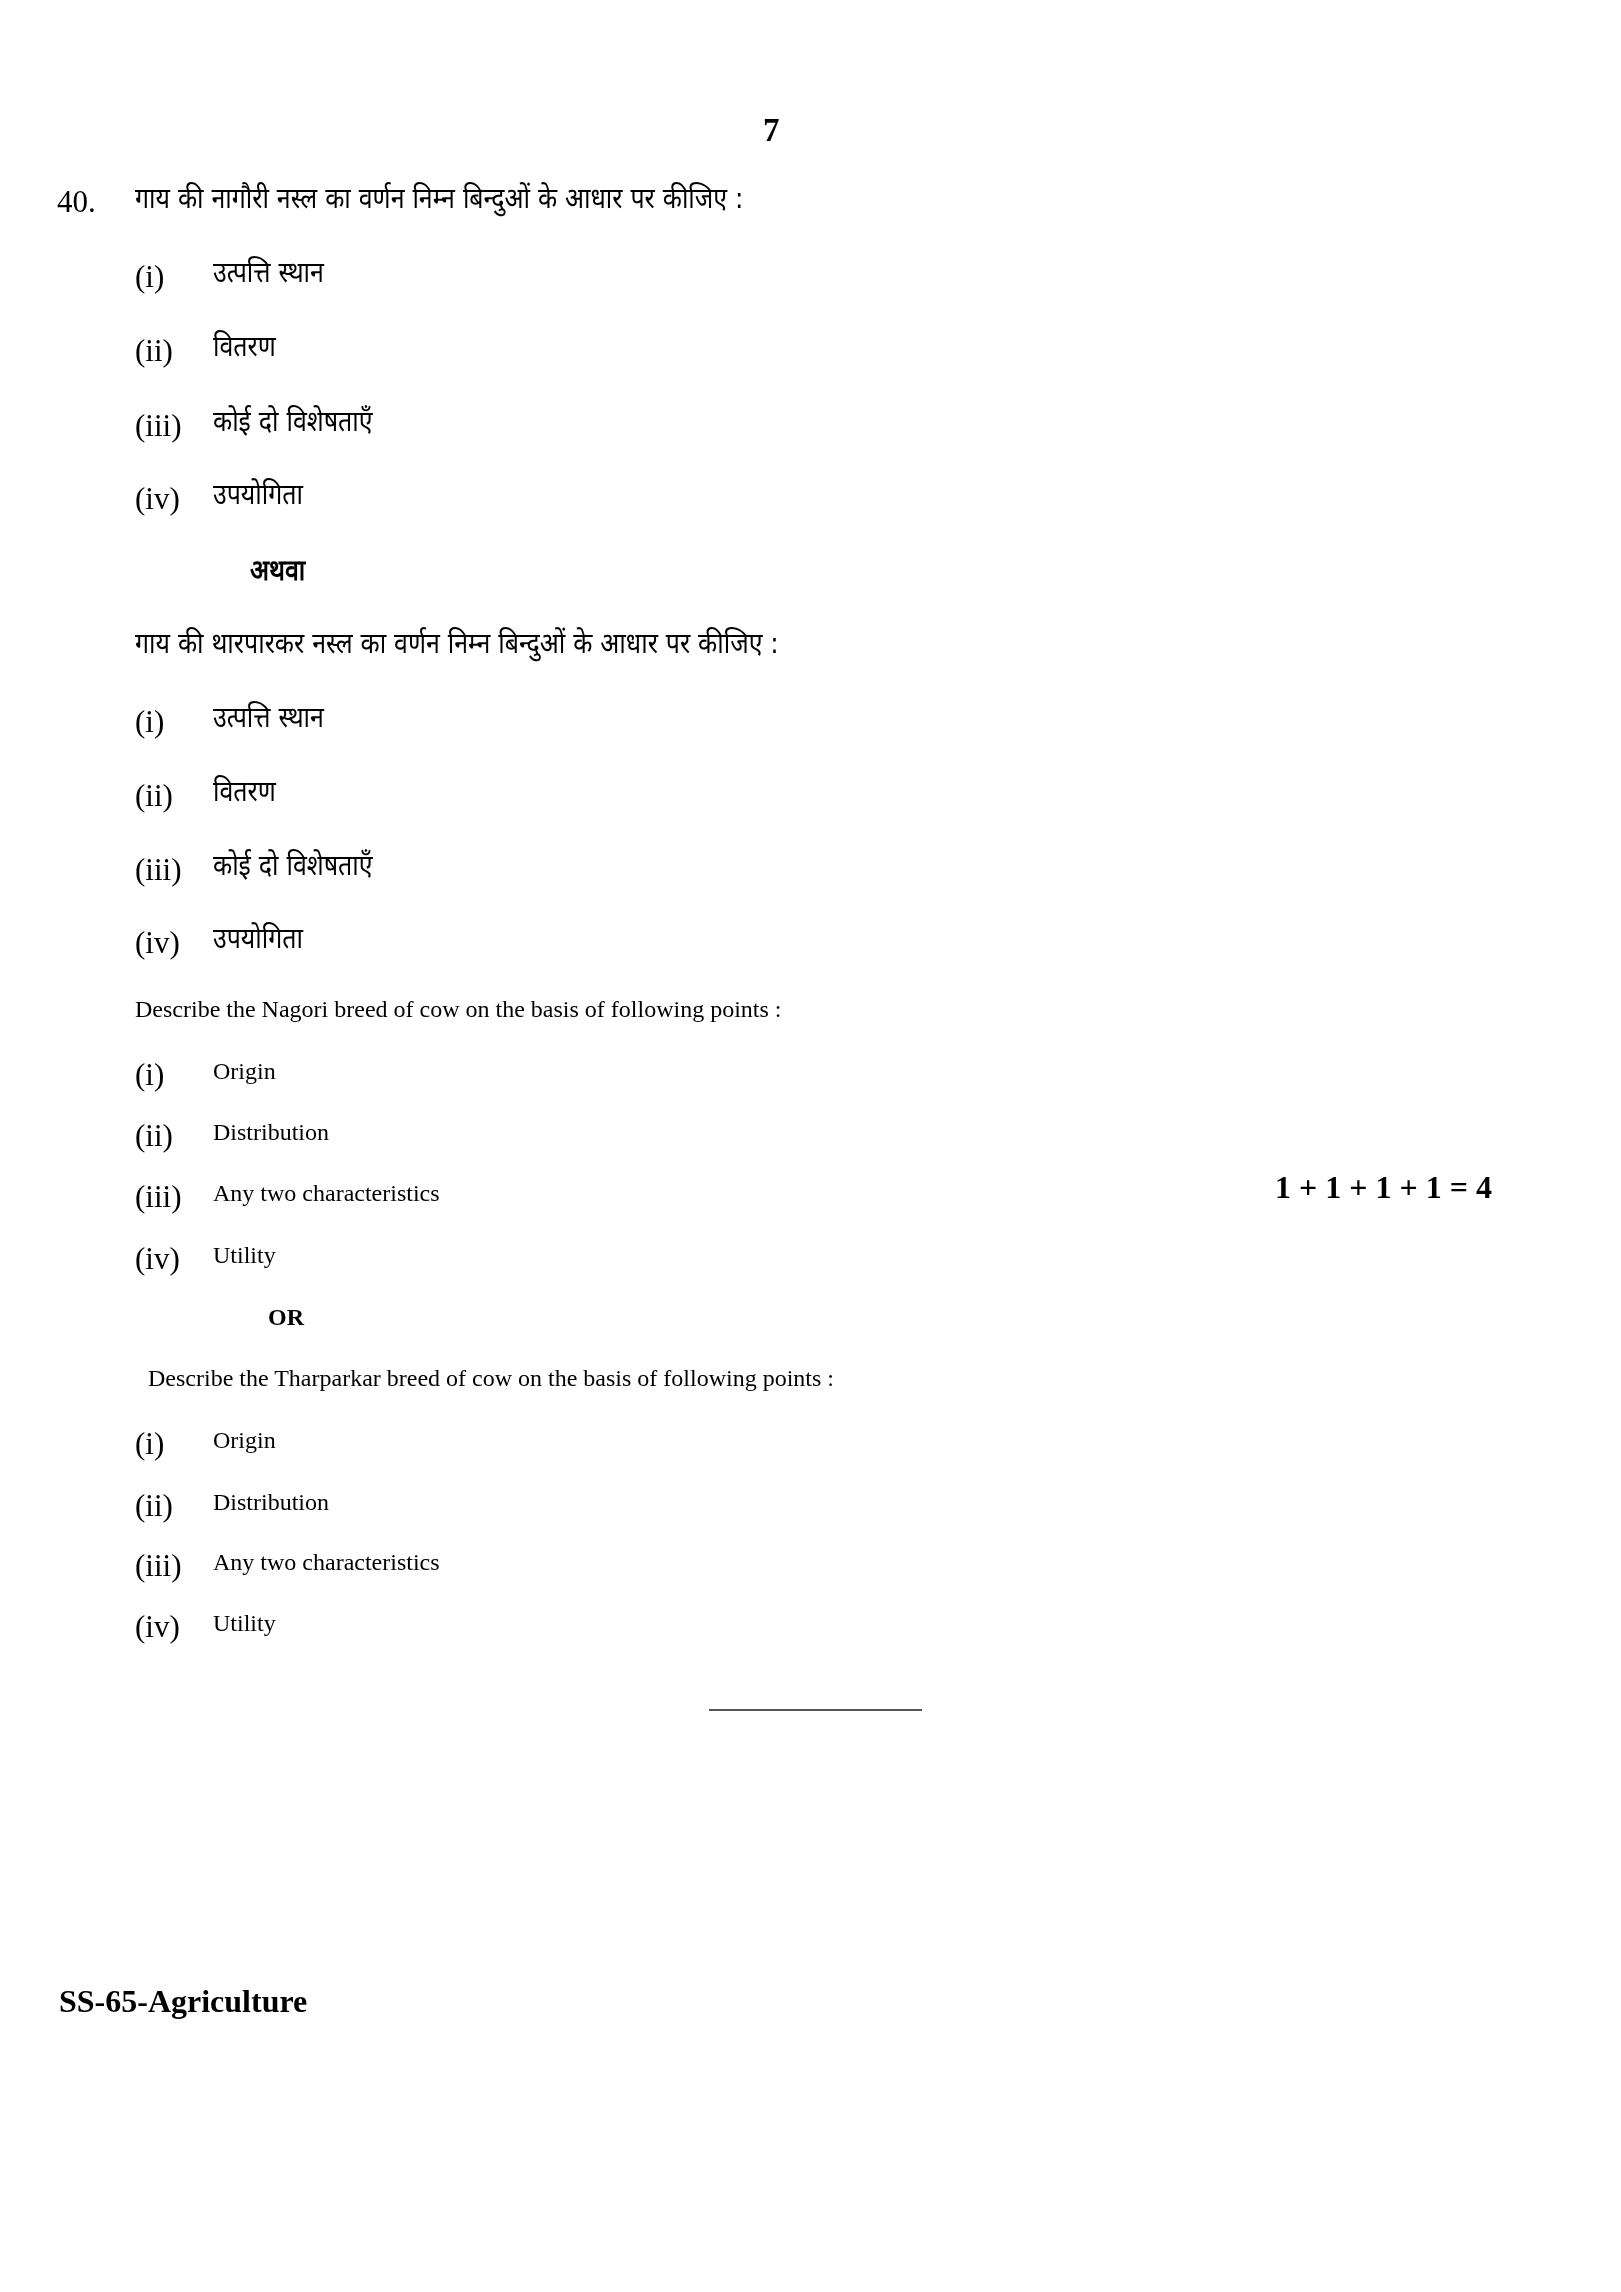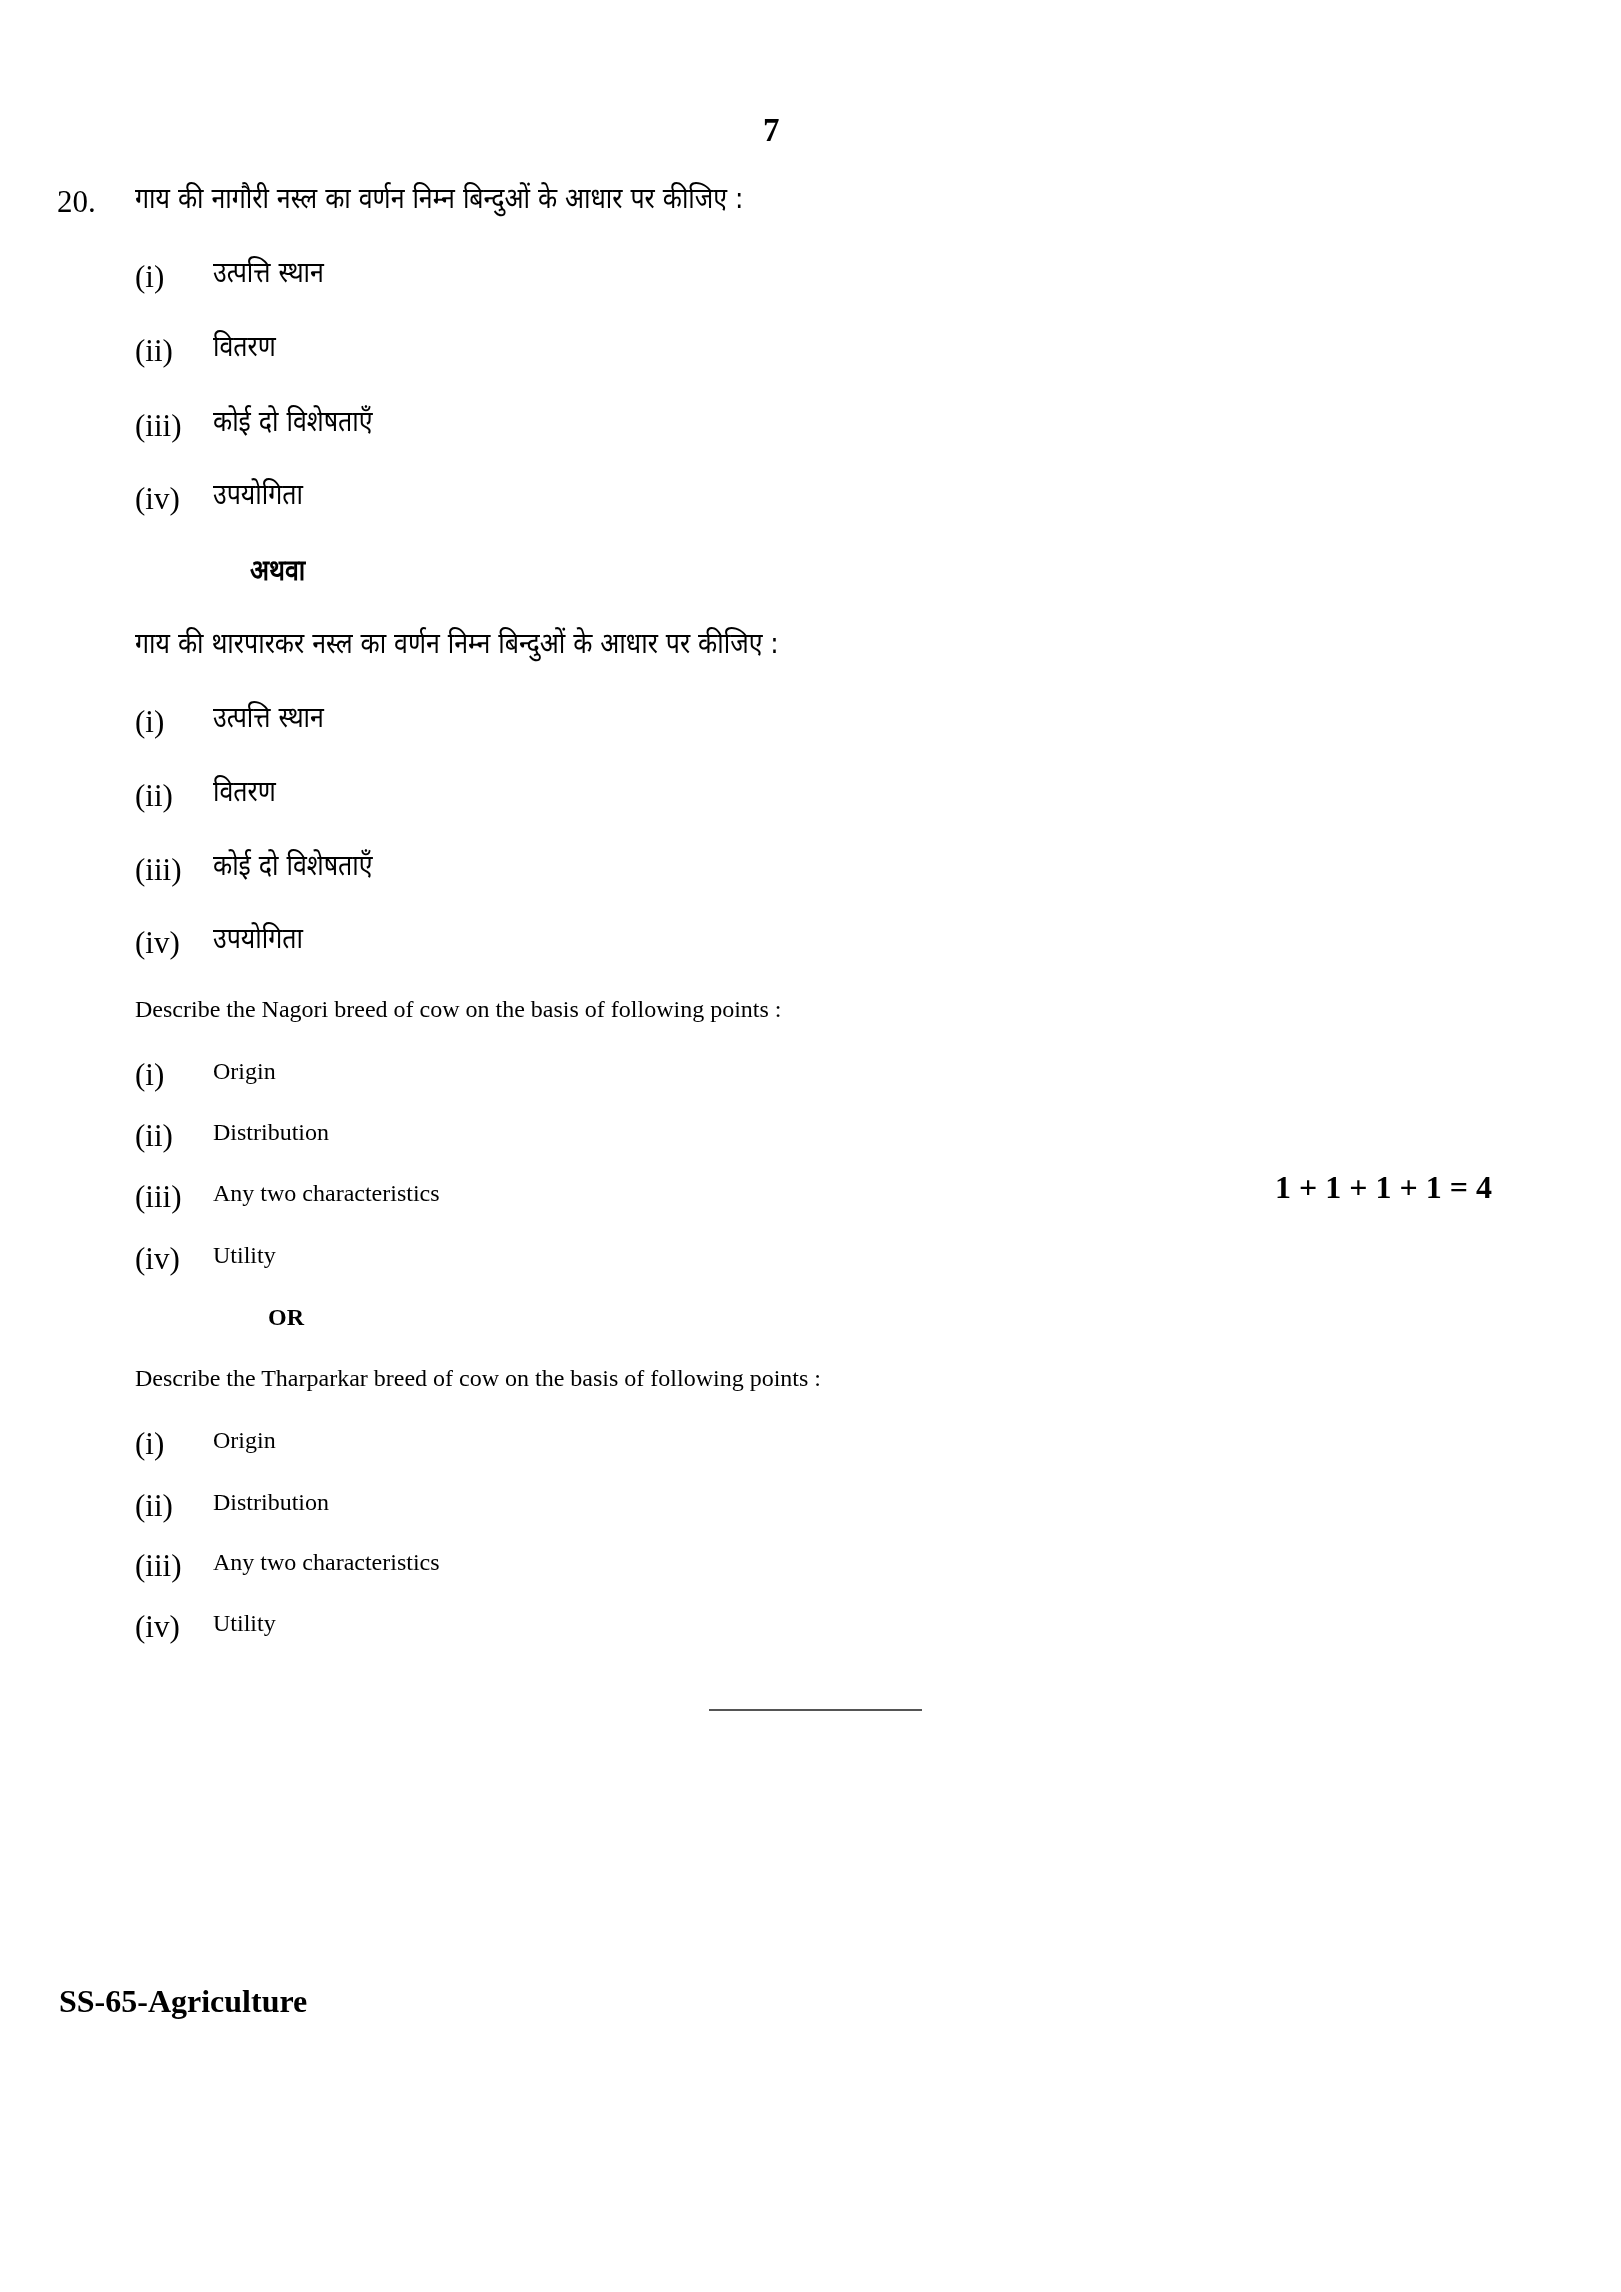--- a/index.html
+++ b/index.html
@@ -15,21 +15,21 @@
   .bold { font-weight:bold; }
   .marks { right:129px; font-size:32px; font-weight:bold; }
   .rule { position:absolute; left:709px; top:1709px; width:213px; height:0; border-top:2px solid #555; }
   .footer { left:59px; top:1985px; font-size:32px; font-weight:bold; }
 </style>
 </head>
 <body>
 
 <div class="abs pg">7</div>
 
-<div class="abs qnum" style="top:186px;">20.</div>
+<div class="abs qnum" style="top:186px;">40.</div>
 <div class="abs hi" style="left:135px; top:184px;">गाय की नागौरी नस्ल का वर्णन निम्न बिन्दुओं के आधार पर कीजिए :</div>
 
 <div class="abs lbl" style="top:261px;">(i)</div>
 <div class="abs hi itext" style="top:258px;">उत्पत्ति स्थान</div>
 <div class="abs lbl" style="top:335px;">(ii)</div>
 <div class="abs hi itext" style="top:332px;">वितरण</div>
 <div class="abs lbl" style="top:410px;">(iii)</div>
 <div class="abs hi itext" style="top:407px;">कोई दो विशेषताएँ</div>
 <div class="abs lbl" style="top:483px;">(iv)</div>
 <div class="abs hi itext" style="top:480px;">उपयोगिता</div>
@@ -52,21 +52,21 @@
 <div class="abs lbl" style="top:1120px;">(ii)</div>
 <div class="abs en itext" style="top:1120px;">Distribution</div>
 <div class="abs lbl" style="top:1181px;">(iii)</div>
 <div class="abs en itext" style="top:1181px;">Any two characteristics</div>
 <div class="abs lbl" style="top:1243px;">(iv)</div>
 <div class="abs en itext" style="top:1243px;">Utility</div>
 <div class="abs marks" style="top:1171px;">1 + 1 + 1 + 1 = 4</div>
 
 <div class="abs en bold" style="left:268px; top:1305px;">OR</div>
 
-<div class="abs en" style="left:135px; top:1366px;">Describe the Tharparkar breed of cow on the basis of following points :</div>
+<div class="abs en" style="left:148px; top:1366px;">Describe the Tharparkar breed of cow on the basis of following points :</div>
 <div class="abs lbl" style="top:1428px;">(i)</div>
 <div class="abs en itext" style="top:1428px;">Origin</div>
 <div class="abs lbl" style="top:1490px;">(ii)</div>
 <div class="abs en itext" style="top:1490px;">Distribution</div>
 <div class="abs lbl" style="top:1550px;">(iii)</div>
 <div class="abs en itext" style="top:1550px;">Any two characteristics</div>
 <div class="abs lbl" style="top:1611px;">(iv)</div>
 <div class="abs en itext" style="top:1611px;">Utility</div>
 
 <div class="rule"></div>

